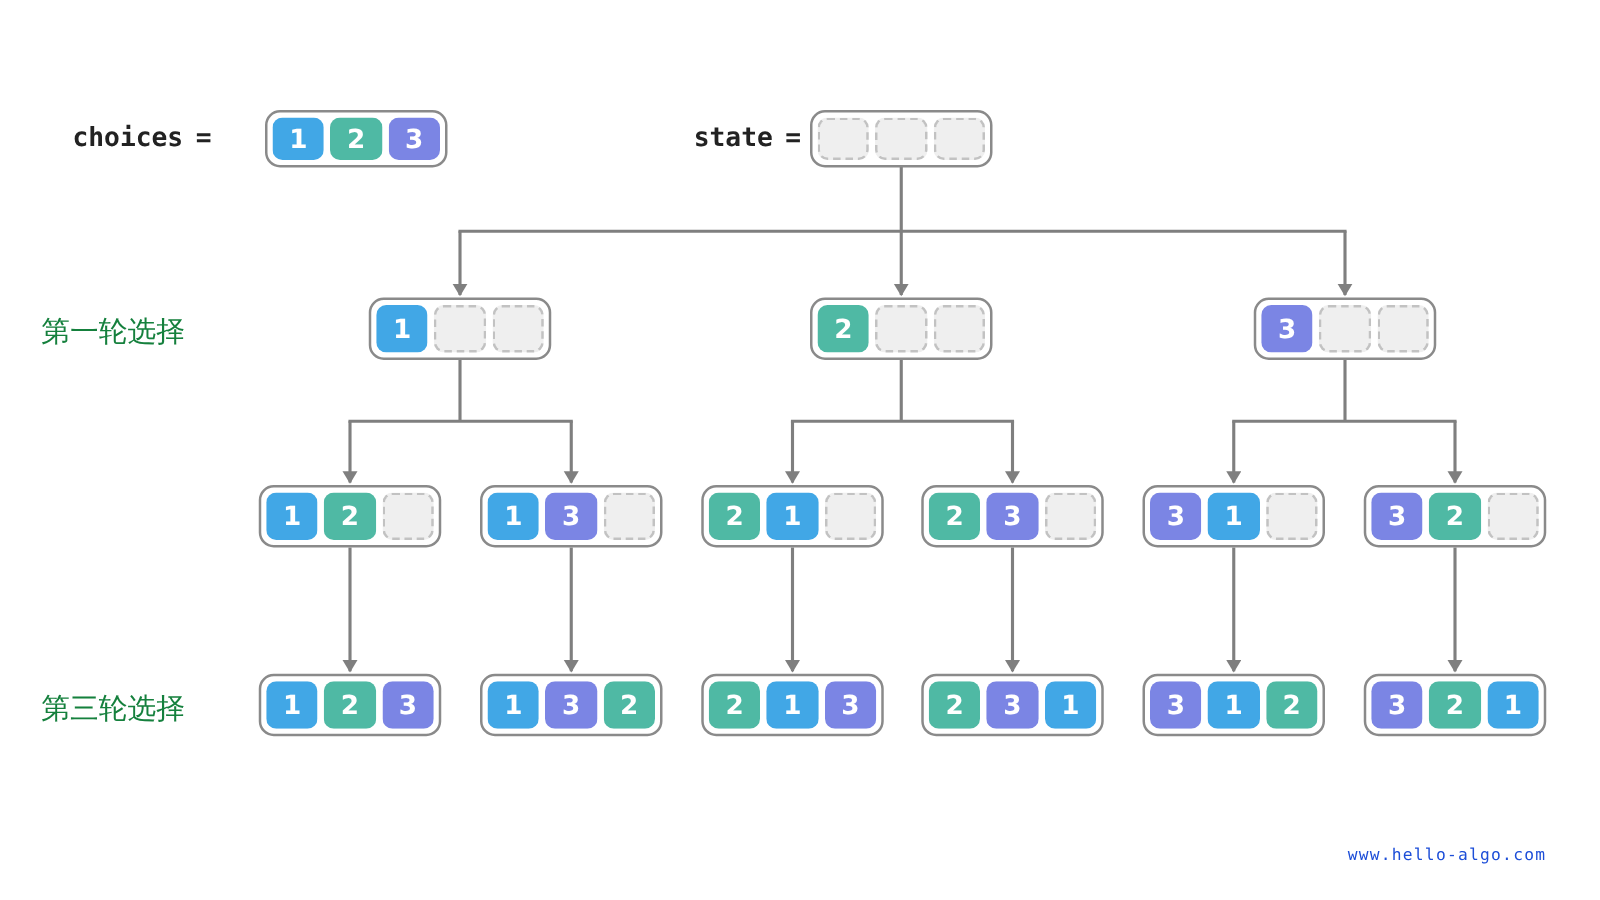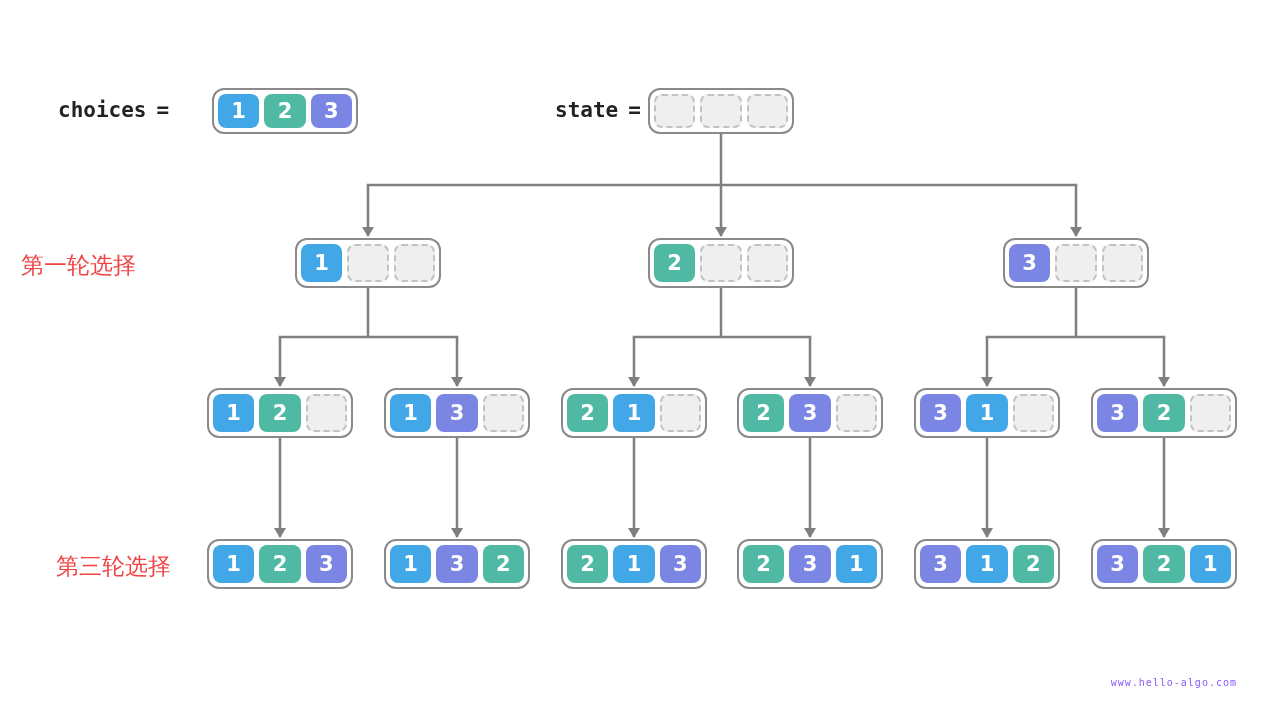--- a/index.html
+++ b/index.html
@@ -31,28 +31,28 @@
     font-family:"DejaVu Sans","Liberation Sans",sans-serif;
     font-weight:bold; font-size:21px; color:#ffffff;
     border:2px dashed transparent;
   }
   .cell.vempty { background:var(--empty_fill); border-color:var(--empty_border); }
   .cell.v1 { background:var(--blue); }
   .cell.v2 { background:var(--teal); }
   .cell.v3 { background:var(--purple); }
 
   .row-label {
-    position:absolute; z-index:2; left:21px; width:150px;
-    font-size:23px; color:#ef4444; white-space:nowrap;
+    position:absolute; z-index:2; left:33px; width:150px;
+    font-size:23px; color:#15803d; white-space:nowrap;
   }
 
   .watermark {
     position:absolute; z-index:2; right:43px; top:677px;
     font-family:"DejaVu Sans Mono","Liberation Mono",monospace;
-    font-size:10px; color:#8b5cf6; letter-spacing:1px;
+    font-size:13px; color:#1d4ed8; letter-spacing:1px;
   }
 </style>
 </head>
 <body>
 
 <div id="canvas">
 
   <svg id="edges" viewBox="0 0 1280 720" xmlns="http://www.w3.org/2000/svg">
     <defs>
       <marker id="ah" markerUnits="userSpaceOnUse" markerWidth="12" markerHeight="13" refX="9" refY="6" orient="auto">
@@ -101,21 +101,21 @@
   <div class="expr" style="left:522px; top:98px;margin-left:33px;">
     <span>state</span><span class="eq">=</span>
   </div>
   <div class="box hdr" style="left:648px; top:88px;">
     <div class="cell vempty"></div>
     <div class="cell vempty"></div>
     <div class="cell vempty"></div>
   </div>
 
   <div class="row-label" style="top:250px;">第一轮选择</div>
-  <div class="row-label" style="top:551px;text-align:right;">第三轮选择</div>
+  <div class="row-label" style="top:551px;">第三轮选择</div>
 
   <div class="box" style="left:295px; top:238px;">
     <div class="cell v1">1</div>
     <div class="cell vempty"></div>
     <div class="cell vempty"></div>
   </div>
   <div class="box" style="left:648px; top:238px;">
     <div class="cell v2">2</div>
     <div class="cell vempty"></div>
     <div class="cell vempty"></div>

